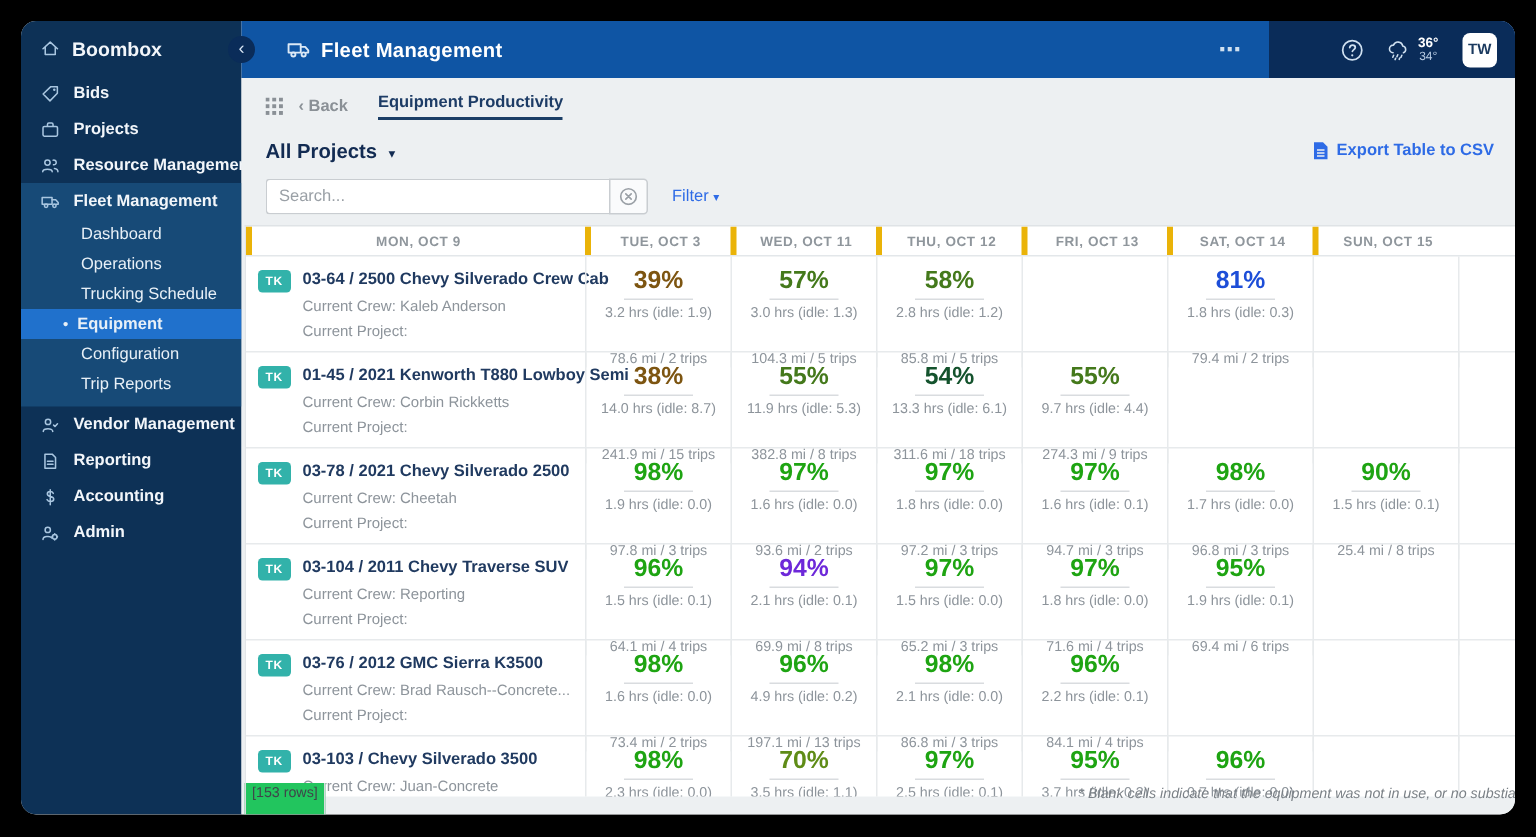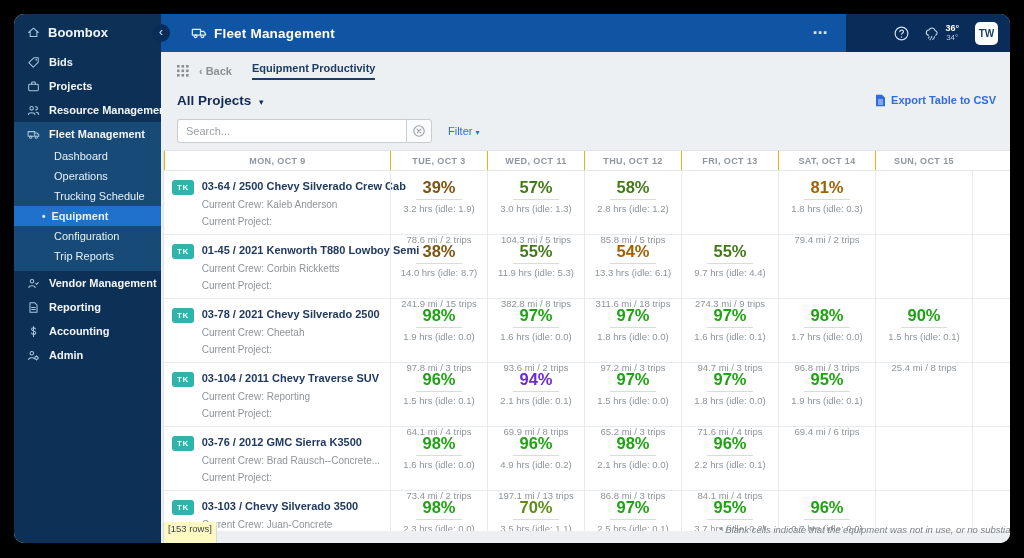--- a/index.html
+++ b/index.html
@@ -53,35 +53,35 @@
   .search-clear svg{width:12px;height:12px;}
   .filter-btn{margin-left:16px;color:#2e6be6;font-size:11px;font-weight:400;cursor:pointer;}
   .filter-btn .caret{font-size:8px;}
   
   .table{margin:7px 0 0 2px;background:#fff;border-left:1px solid #e2e5e8;border-top:1px solid #dfe3e6;
     height:380px;overflow:hidden;position:relative;}
   .t-grid{display:grid;grid-template-columns:226px repeat(7,97px);}
   .t-head{height:19px;border-bottom:1px solid #e3e7ea;}
   .t-head .hcell{font-size:9px;font-weight:600;color:#8f969c;letter-spacing:.4px;display:flex;align-items:center;}
   .t-head .hcell.first{padding-left:17px;}
-  .t-head .hcell.day{justify-content:center;border-left:1px solid #eab308;}
+  .t-head .hcell.day{justify-content:center;border-left:4px solid #eab308;}
   .t-row{height:63px;border-bottom:1px solid #e7eaec;}
   .id-cell{display:flex;align-items:flex-start;padding:9px 0 0 8px;}
   .badge{background:#32b2aa;color:#fff;font-size:8px;font-weight:700;letter-spacing:.5px;border-radius:3px;
     padding:3px 5px;margin-right:8px;flex:0 0 auto;}
   .id-title{font-size:11px;font-weight:700;color:#203a60;line-height:12px;white-space:nowrap;overflow:hidden;}
   .id-meta{font-size:10px;color:#8d949b;margin-top:6.5px;white-space:nowrap;}
   .day-cell{border-left:1px solid #e7eaec;text-align:center;padding-top:7px;box-sizing:border-box;}
   .pct{font-size:16.5px;font-weight:700;line-height:19px;}
   .pct-rule{width:46px;margin:2px auto 0;border-bottom:1px solid #d9dcdf;}
   .cell-small{font-size:9.5px;color:#8d949b;margin-top:4px;line-height:10px;}
   .cell-small.mi{margin-top:21px;}
   
   .footer-bar{position:absolute;left:2px;right:0;bottom:7px;height:14px;font-size:9.5px;}
-  .rows-count{position:absolute;left:0;top:0;background:#fef9c3;border:1px solid #d7dadd;border-top:none;
+  .rows-count{position:absolute;left:0;top:0;background:#22c55e;border:1px solid #d7dadd;border-top:none;
     padding:1px 4px 17px;color:#3f454a;}
   .foot-note{position:absolute;left:556px;top:2px;color:#7a8086;font-style:italic;white-space:nowrap;}
 </style>
 </head>
 <body>
 
 <div class="app">
 
   <aside class="sidebar">
     <div class="brand">
@@ -322,21 +322,21 @@
         <div class="cell-small mi">104.3 mi / 5 trips</div>
               </div>
               <div class="day-cell">
                 <div class="pct" style="color:#44791b">58%</div>
         <div class="pct-rule"></div>
         <div class="cell-small">2.8 hrs (idle: 1.2)</div>
         <div class="cell-small mi">85.8 mi / 5 trips</div>
               </div>
               <div class="day-cell"></div>
               <div class="day-cell">
-                <div class="pct" style="color:#a16207">81%</div>
+                <div class="pct" style="color:#1d4ed8">81%</div>
         <div class="pct-rule"></div>
         <div class="cell-small">1.8 hrs (idle: 0.3)</div>
         <div class="cell-small mi">79.4 mi / 2 trips</div>
               </div>
               <div class="day-cell"></div>
               <div class="day-cell"></div>
             </div>
             <div class="t-grid t-row">
               <div class="id-cell">
                 <span class="badge">TK</span>
@@ -352,21 +352,21 @@
         <div class="cell-small">14.0 hrs (idle: 8.7)</div>
         <div class="cell-small mi">241.9 mi / 15 trips</div>
               </div>
               <div class="day-cell">
                 <div class="pct" style="color:#44791b">55%</div>
         <div class="pct-rule"></div>
         <div class="cell-small">11.9 hrs (idle: 5.3)</div>
         <div class="cell-small mi">382.8 mi / 8 trips</div>
               </div>
               <div class="day-cell">
-                <div class="pct" style="color:#a16207">54%</div>
+                <div class="pct" style="color:#14532d">54%</div>
         <div class="pct-rule"></div>
         <div class="cell-small">13.3 hrs (idle: 6.1)</div>
         <div class="cell-small mi">311.6 mi / 18 trips</div>
               </div>
               <div class="day-cell">
                 <div class="pct" style="color:#44791b">55%</div>
         <div class="pct-rule"></div>
         <div class="cell-small">9.7 hrs (idle: 4.4)</div>
         <div class="cell-small mi">274.3 mi / 9 trips</div>
               </div>

